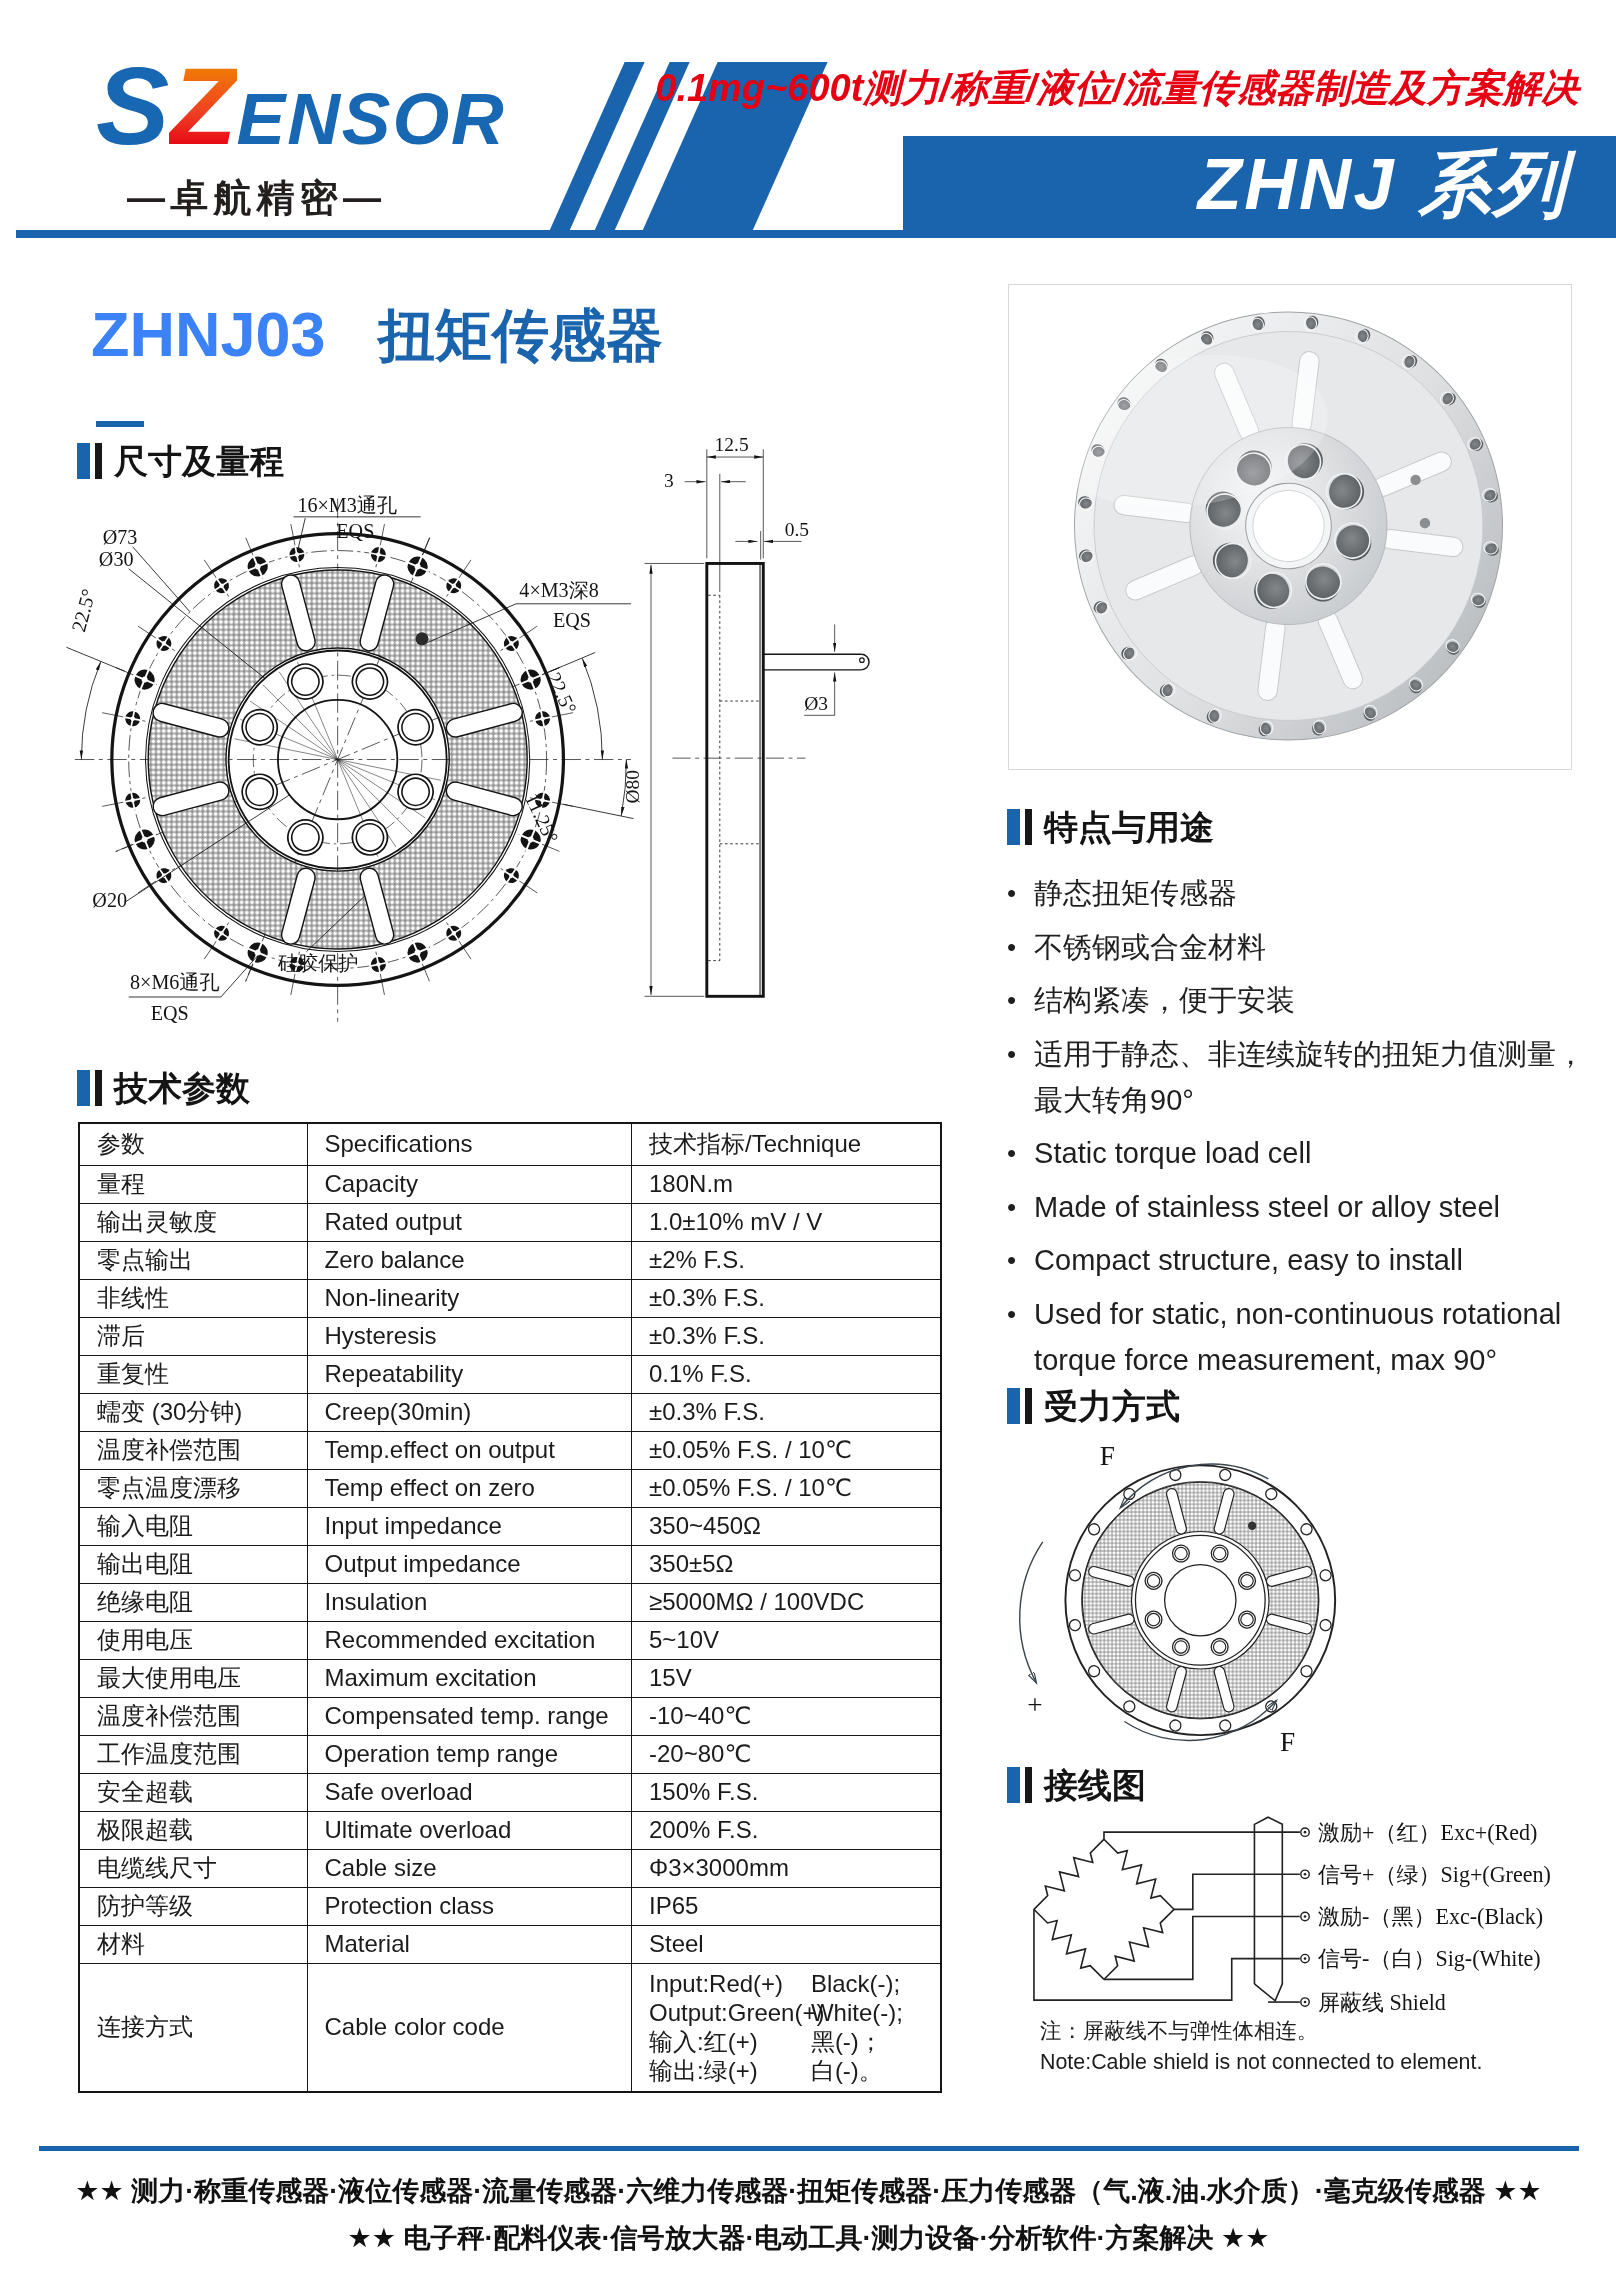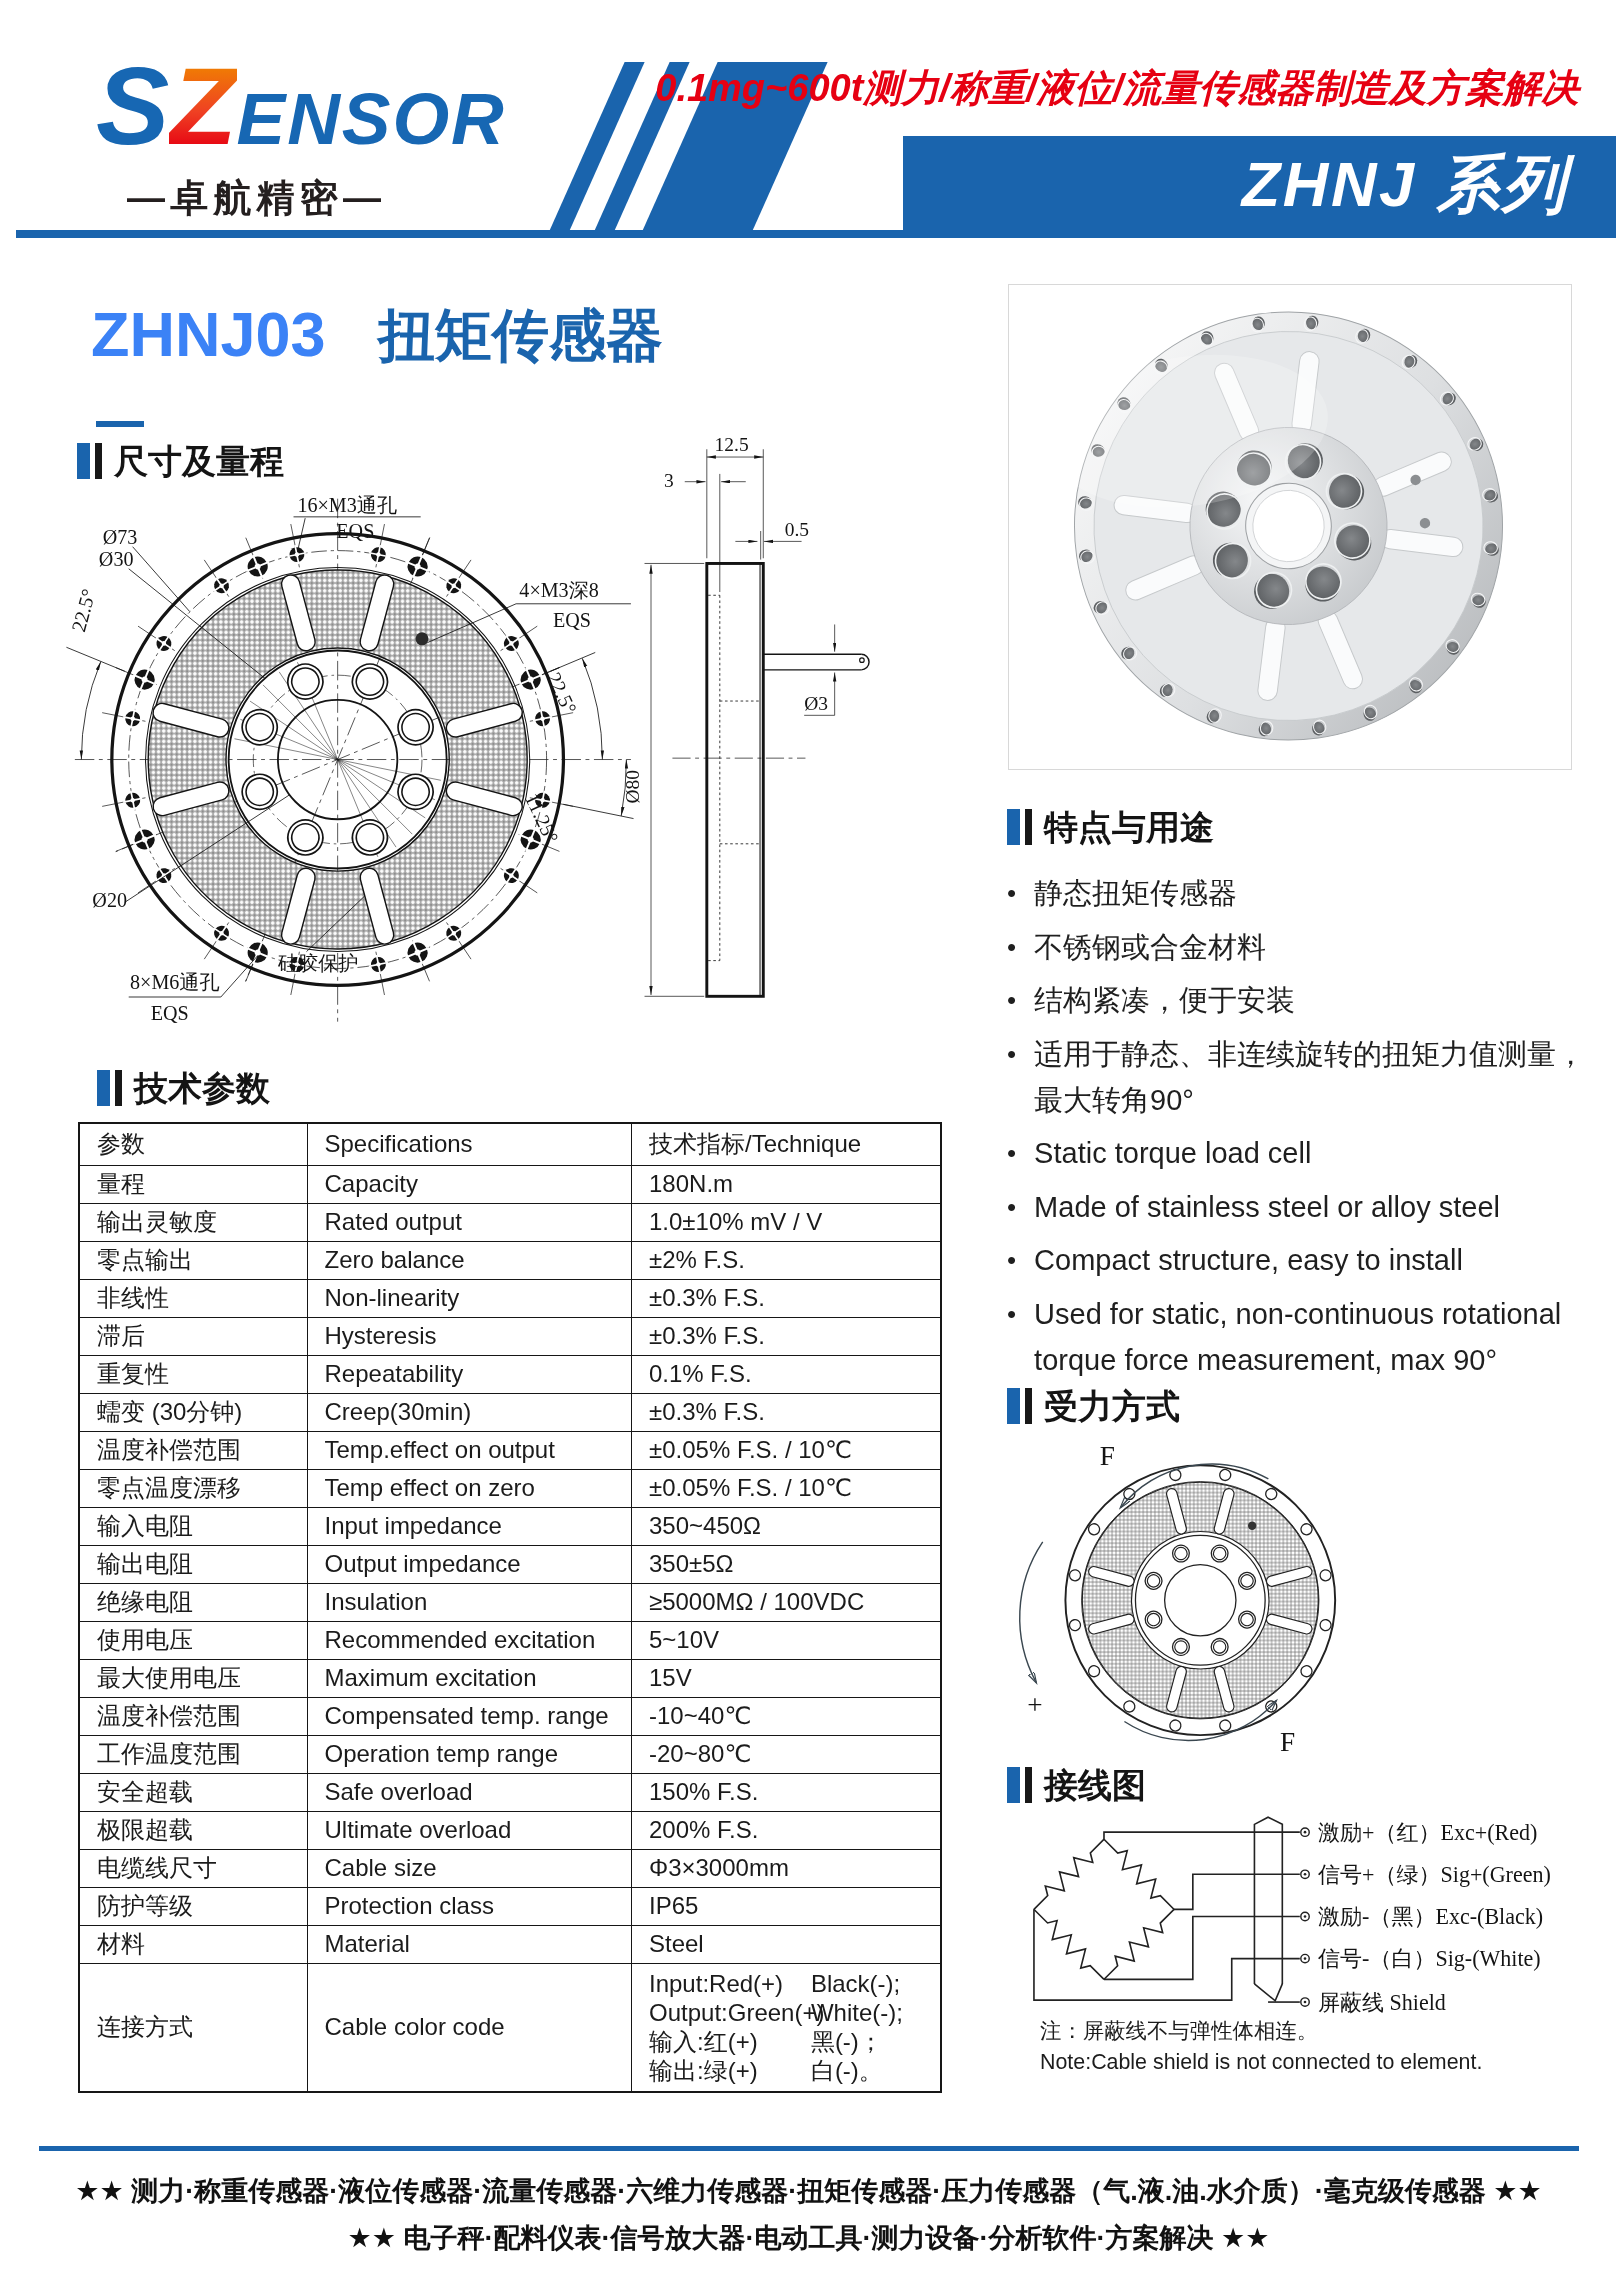--- a/index.html
+++ b/index.html
@@ -11,21 +11,21 @@
   .logo{left:96px;top:51px;display:flex;align-items:baseline;font-style:italic;font-weight:900;line-height:1;}
   .lg-s{font-size:110px;color:#1767b3;}
   .lg-z{font-size:110px;background:linear-gradient(180deg,#f08300 10%,#ef4123 55%,#e60012 90%);-webkit-background-clip:text;background-clip:text;color:transparent;}
   .lg-rest{font-size:73px;color:#1767b3;letter-spacing:1.9px;}
   .logo-sub{left:127px;top:179px;font-size:38px;font-weight:700;color:#241f1f;letter-spacing:5.2px;line-height:1;}
   .stripe{top:62px;height:169px;background:#1a64ad;transform:skewX(-24deg);}
   .s1{left:587px;width:19.5px;} .s2{left:632px;width:19.5px;} .s3{left:680px;width:110px;}
   .slogan{right:38px;top:69px;font-size:38px;font-weight:900;font-style:italic;color:#e60012;white-space:nowrap;line-height:1;}
   .hdr-rule{left:15.6px;top:230px;width:1601px;height:8.4px;background:#1a64ad;}
   .banner{left:903px;top:136px;width:713px;height:97px;background:#1a64ad;}
-  .banner span{display:block;color:#fff;font-size:63px;font-weight:900;font-style:italic;text-align:right;padding-right:48px;line-height:97px;letter-spacing:2.6px;}
+  .banner span{display:block;color:#fff;font-size:72px;font-weight:900;font-style:italic;text-align:right;padding-right:48px;line-height:97px;letter-spacing:2.6px;}
 
   
   .t-model{left:91px;top:300px;font-size:63px;font-weight:900;color:#3b82f6;line-height:1.1;}
   .t-name{left:365px;top:304px;font-size:57px;font-weight:900;color:#1a64ad;line-height:1.1;margin-left:13px;}
   .t-dash{left:96px;top:421px;width:48px;height:5.8px;background:#1a64ad;}
 
   
   .sec{display:flex;align-items:center;}
   .bar-b{width:13px;height:36px;background:#1a64ad;}
   .bar-k{width:7.8px;height:36px;background:#181818;margin-left:4.5px;}
@@ -438,21 +438,21 @@
     <li>
         <span class="dot">•</span>
         <span>Compact structure, easy to install</span>
       </li>
     <li>
         <span class="dot">•</span>
         <span>Used for static, non-continuous rotational torque force measurement, max 90°</span>
       </li>
   </ul>
 
-  <div class="abs sec" style="left:77px;top:1070px;margin-left:20px;">
+  <div class="abs sec" style="left:77px;top:1070px;">
     <span class="bar-b"></span>
     <span class="bar-k"></span>
     <h2>技术参数</h2>
   </div>
 
   <table class="abs spec-table">
     <tbody>
         <tr class="hd">
       <th class="col1">参数</th>
       <th class="col2">Specifications</th>

